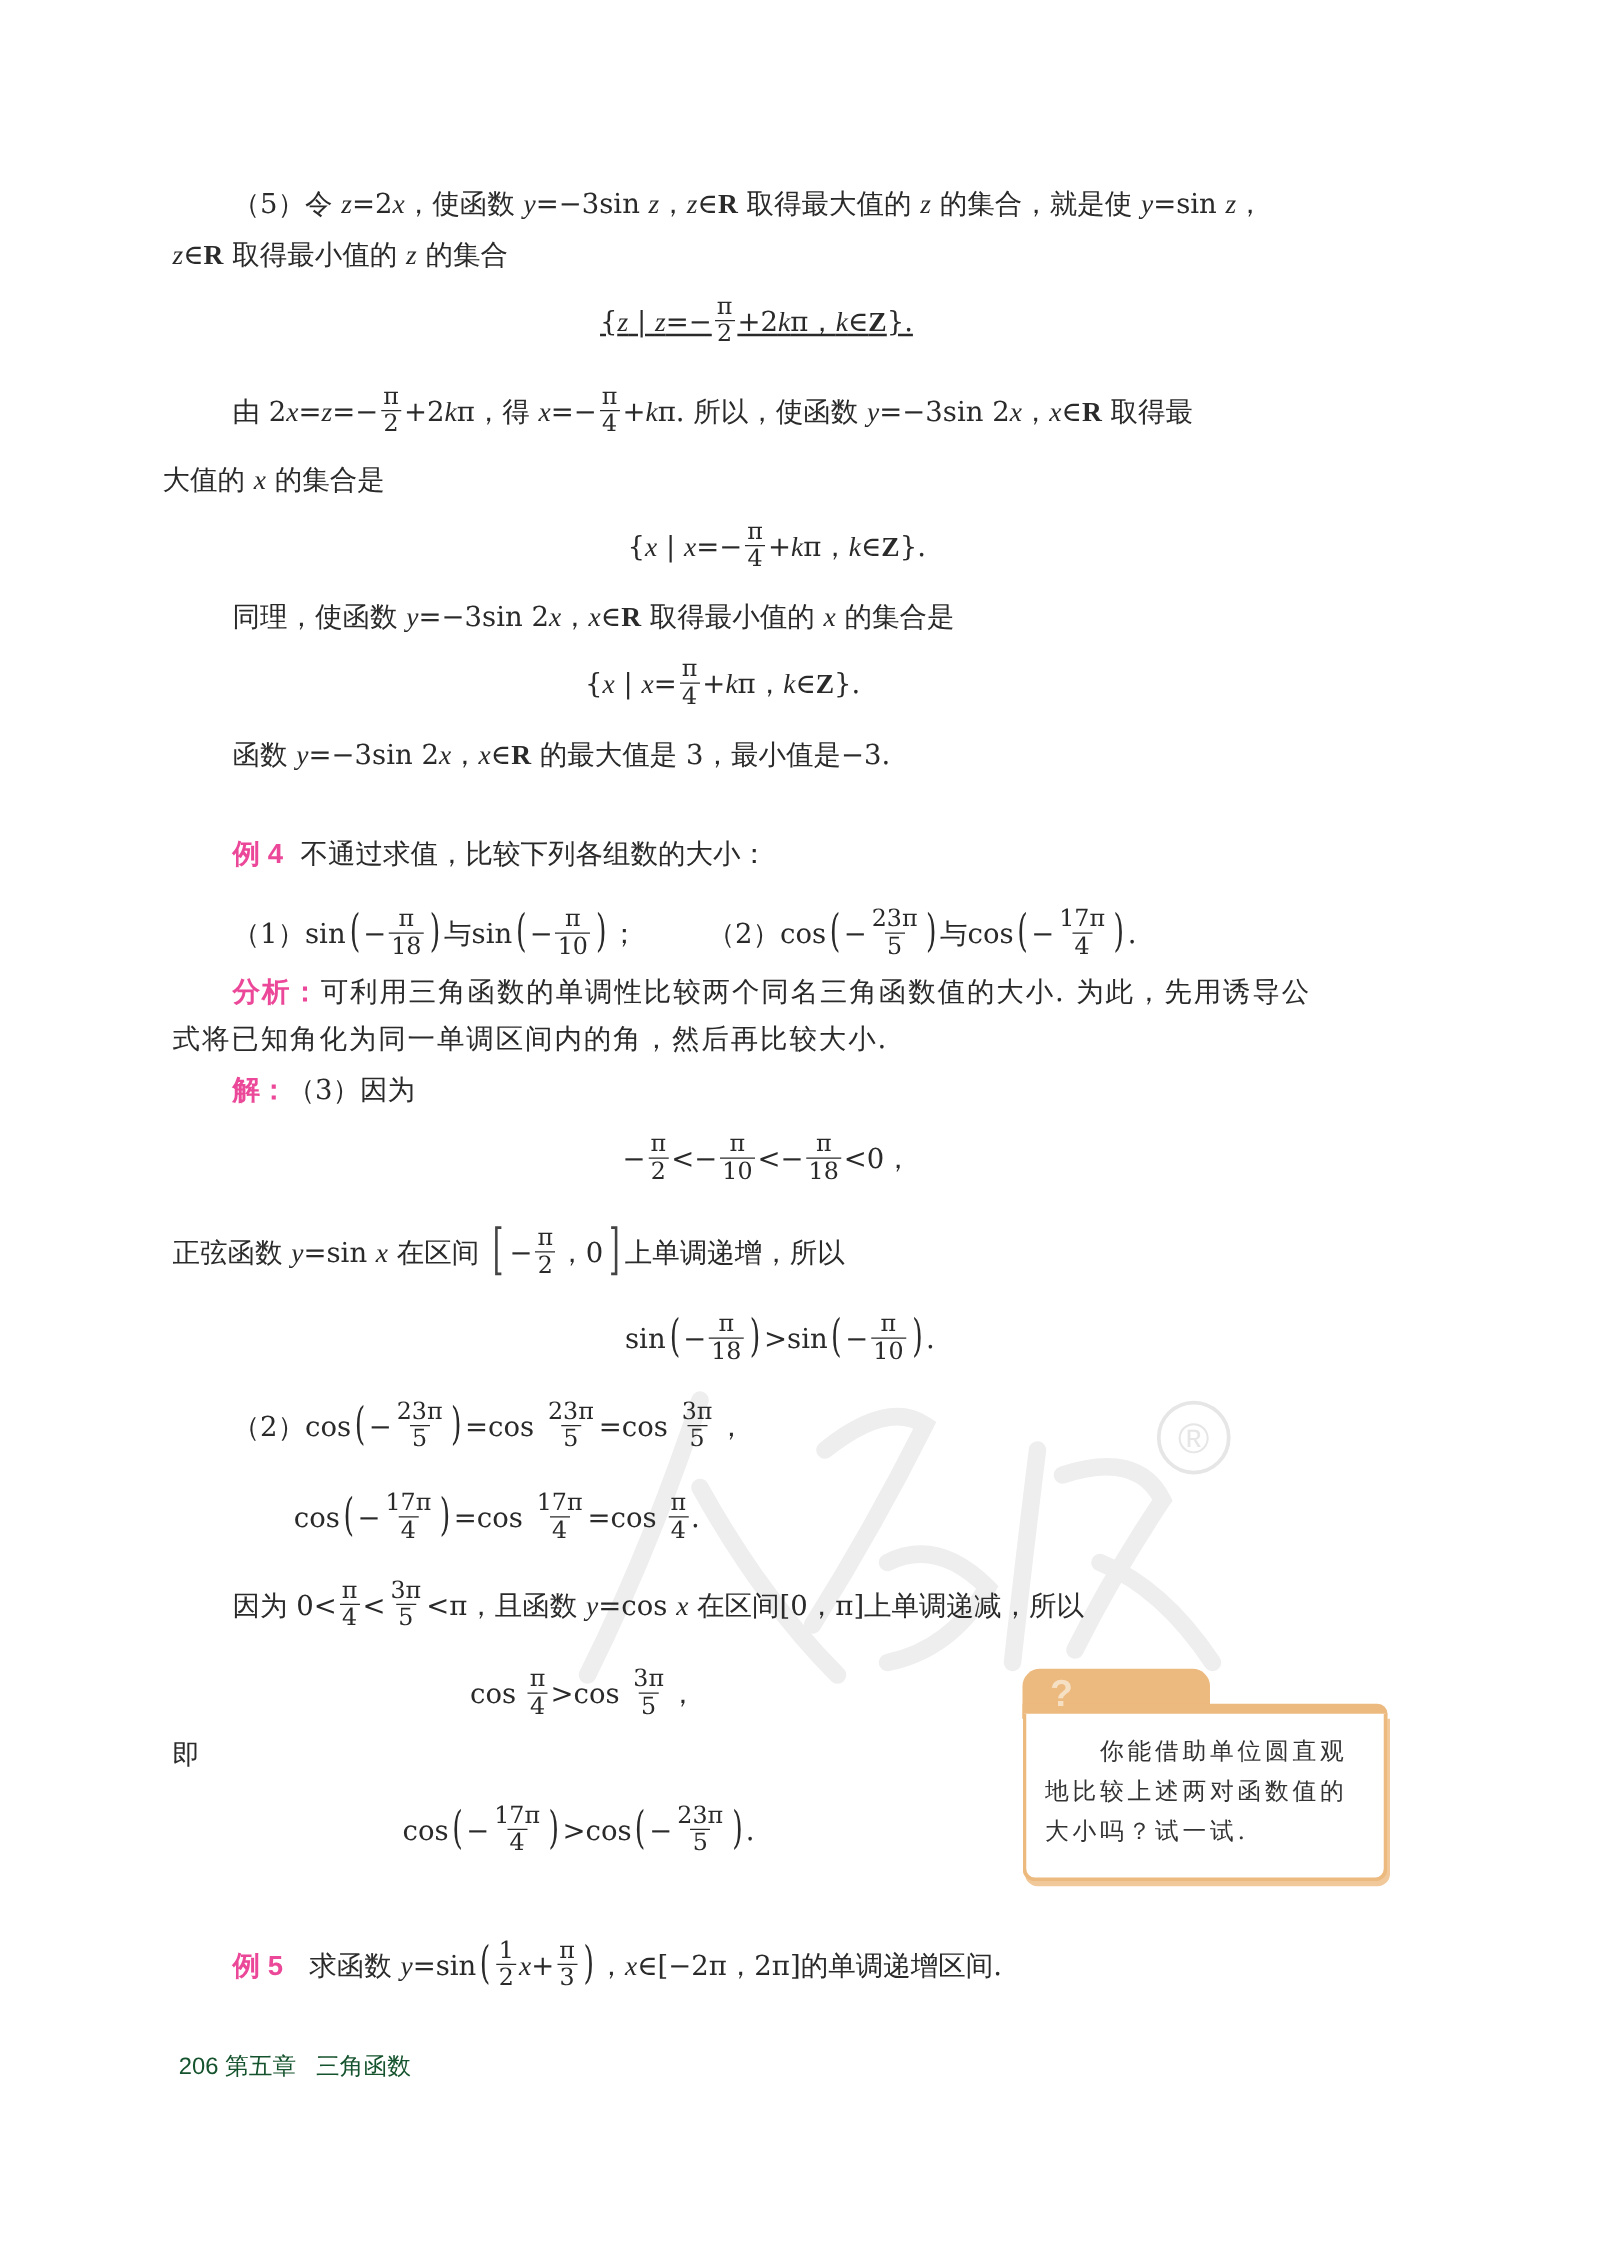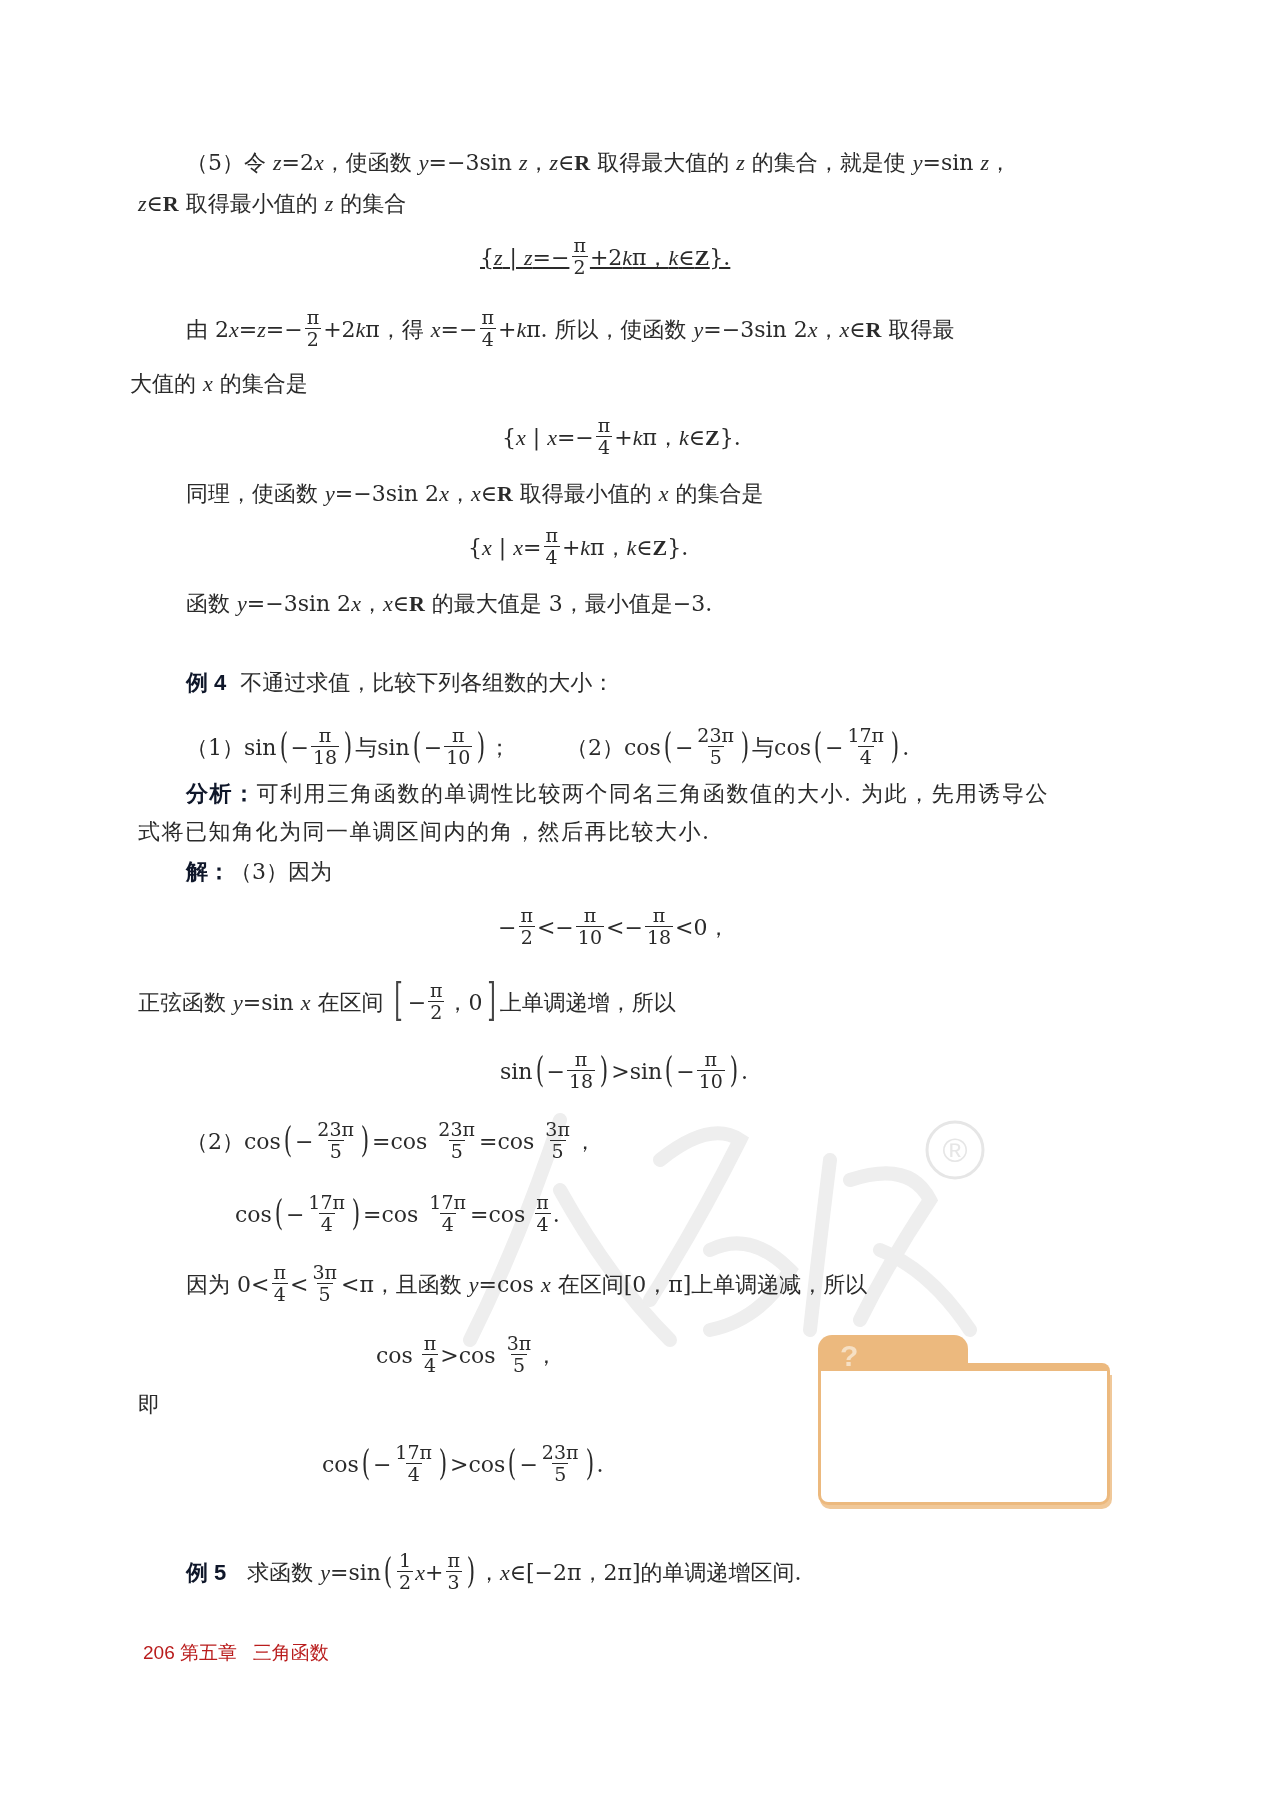--- a/index.html
+++ b/index.html
@@ -1,40 +1,40 @@
 <!DOCTYPE html>
 <html><head>
 <meta charset="utf-8">
 <style>
   html, body { margin:0; padding:0; background:#ffffff; }
   body { width:1287px; height:1799px; position:relative; overflow:hidden;
          font-family:"DejaVu Serif","Liberation Serif",serif; color:#2a2a2a; font-size:22px; }
   .ln { position:absolute; white-space:nowrap; line-height:1; }
   .i { font-style:italic; font-family:"Liberation Serif",serif; }
   .b { font-weight:bold; font-family:"Liberation Serif",serif; }
-  .blue { color:#0f172a; font-family:"Liberation Sans","DejaVu Sans",sans-serif; font-weight:bold; }
+  .blue { color:#ec4899; font-family:"Liberation Sans","DejaVu Sans",sans-serif; font-weight:bold; }
   .frac { display:inline-flex; flex-direction:column; align-items:center; vertical-align:middle;
           font-size:19px; line-height:1.05; margin:0 2px; position:relative; top:-2px; }
   .frac .num { padding:0 2px; }
   .frac .den { border-top:1px solid #2a2a2a; padding:1px 2px 0; }
   .paren { font-size:36px; font-weight:100; vertical-align:middle; position:relative; top:-3px; line-height:0.9; transform:scaleX(0.6); display:inline-block;}
   .bracket { font-size:44px; font-weight:100; vertical-align:middle; position:relative; top:-4px; color:#444; transform:scaleX(0.5); display:inline-block;}
   .watermark { position:absolute; left:410px; top:1100px; width:620px; height:260px; pointer-events:none; }
   .callout { position:absolute; left:818px; top:1335px; width:292px; height:173px; }
   .callout .tab { position:absolute; left:0; top:0; width:150px; height:40px; background:#ecb97e;
                   border-radius:14px 14px 0 0; }
   .callout .bar { position:absolute; left:0; top:28px; width:292px; height:12px; background:#ecb97e; border-radius:0 8px 0 0; }
   .callout .box { position:absolute; left:0; top:36px; width:286px; height:131px; background:#fff;
                   border:3px solid #ecb97e; border-top:none; border-radius:0 0 10px 10px;
                   box-shadow: 2px 4px 0 #f0c899; }
   .callout .q { position:absolute; left:22px; top:4px; font-family:"Liberation Sans",sans-serif; font-weight:bold;
                 font-size:30px; color:#f6e0c4; }
   .callout .txt { position:absolute; left:18px; top:50px; width:256px; font-size:19px; line-height:32px;
                   letter-spacing:3px; font-family:"DejaVu Serif",serif; color:#333; white-space:normal; }
-  .footer { position:absolute; left:143px; top:1640px; font-family:"Liberation Sans",sans-serif; font-size:19px; color:#b91c1c; }
+  .footer { position:absolute; left:143px; top:1640px; font-family:"Liberation Sans",sans-serif; font-size:19px; color:#14532d; }
 </style>
 </head>
 <body>
 
 <div class="watermark">
   <svg width="620" height="260" viewBox="0 0 620 260">
     <g fill="none" stroke="#eeeeee" stroke-width="14" stroke-linecap="round">
       <path d="M60 240 Q110 140 150 20"></path>
       <path d="M150 90 Q200 180 260 240"></path>
       <path d="M250 60 Q300 20 330 40 Q290 120 240 200"></path>
@@ -221,20 +221,21 @@
       <span class="num">23π</span>
       <span class="den">5</span>
     </span><span class="paren">)</span><span>.</span>
 </div>
 
 <div class="callout">
   <div class="tab"></div>
   <div class="bar"></div>
   <div class="box"></div>
   <span class="q">?</span>
+  <div class="txt"><span style="display:inline-block;width:44px;"></span><span>你能借助单位圆直观地比较上述两对函数值的大小吗？试一试.</span></div>
 </div>
 
 <div class="ln" style="left:186px; top:1553px;">
   <span class="blue">例 5</span>&nbsp;&nbsp;&nbsp;<span>求函数 </span><span class="i">y</span><span>=sin</span><span class="paren">(</span><span class="frac">
       <span class="num">1</span>
       <span class="den">2</span>
     </span><span class="i">x</span><span>+</span><span class="frac">
       <span class="num">π</span>
       <span class="den">3</span>
     </span><span class="paren">)</span><span>，</span><span class="i">x</span><span>∈[−2π，2π]的单调递增区间.</span>

